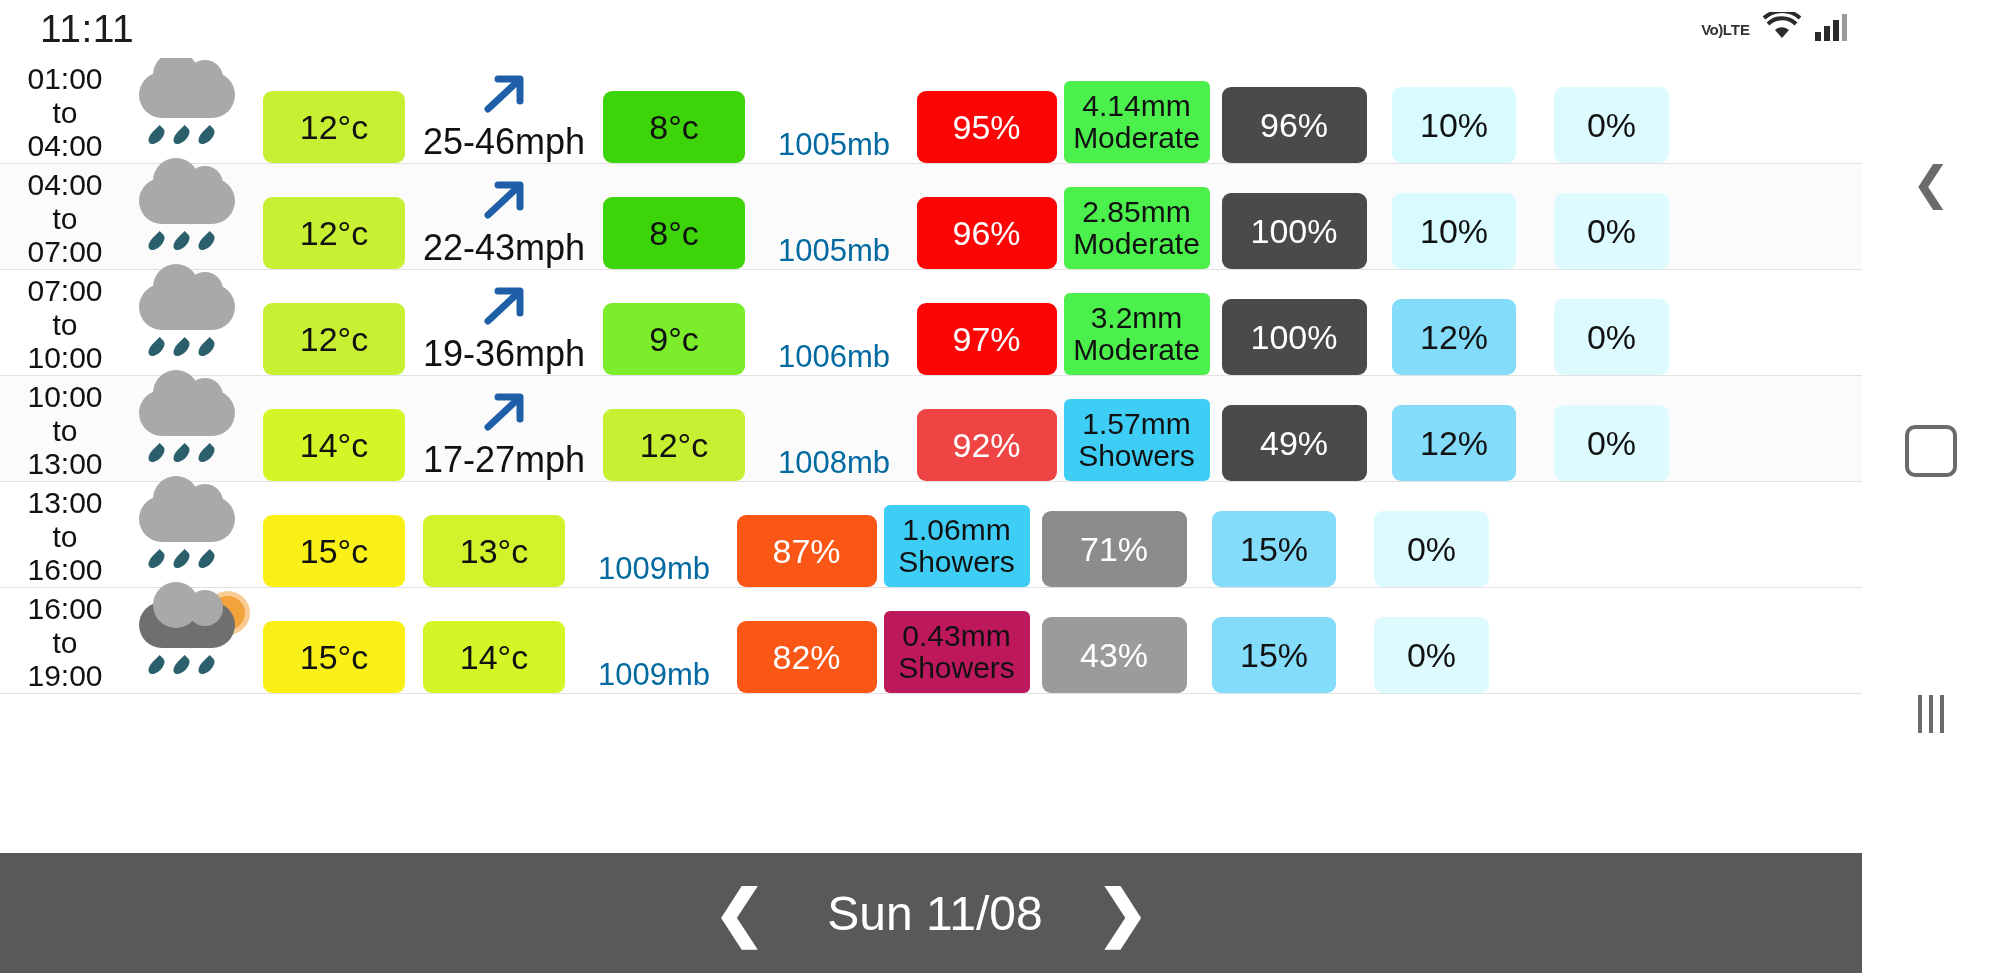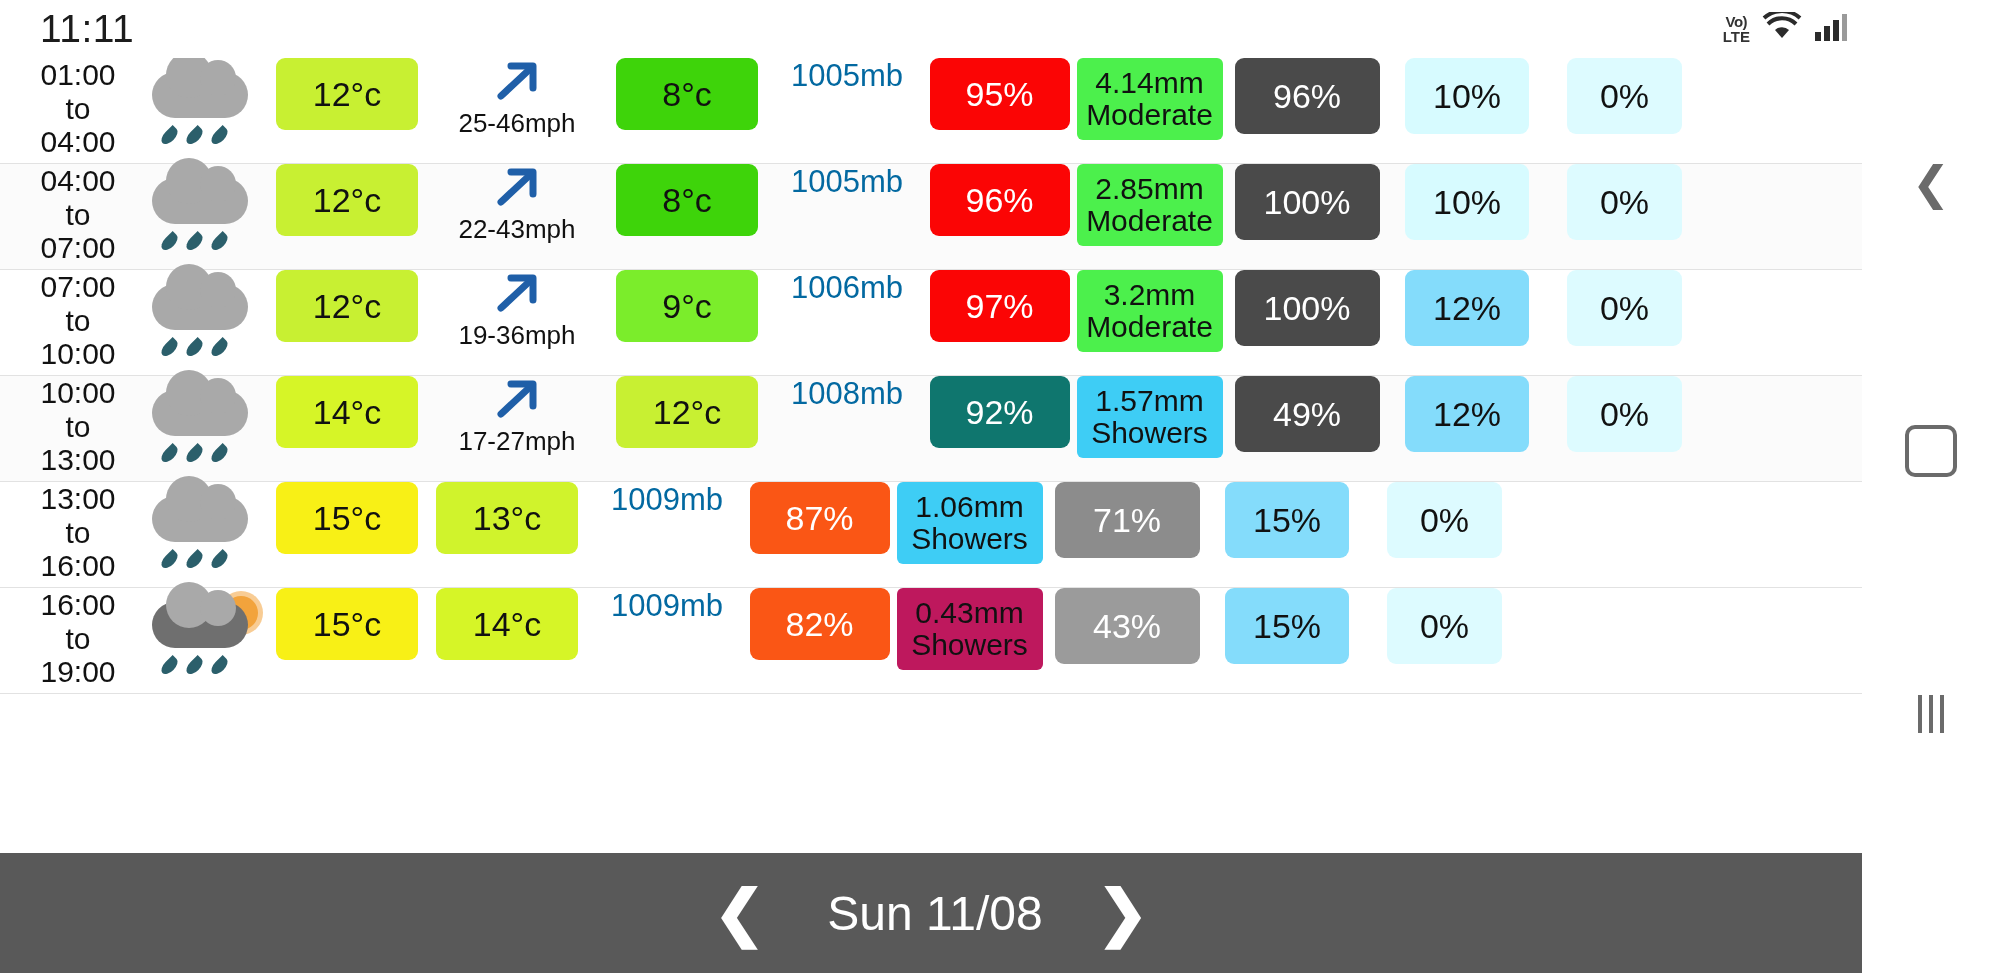--- a/index.html
+++ b/index.html
@@ -14,40 +14,40 @@
   .statusbar{
     height:58px;
     display:flex;align-items:center;justify-content:space-between;
     padding:0 24px 0 40px;
     box-sizing:border-box;
     background:#ffffff;
     text-align:center;
   }
   .status-clock{font-size:39px;color:#1c1c1c;letter-spacing:.5px;}
   .status-right{display:flex;align-items:center;gap:12px;}
-  .volte{display:flex;flex-direction:column;align-items:center;line-height:1;color:#333;}
+  .volte{display:flex;flex-direction:row;align-items:center;line-height:1;color:#333;}
   .volte .top{font-size:15px;font-weight:bold;letter-spacing:-.5px;}
   .volte .bot{font-size:15px;font-weight:bold;}
   .battery-pct{font-size:35px;color:#1c1c1c;margin-left:6px;}
   .batt-icon{width:22px;height:34px;border:3px solid #1c1c1c;border-radius:3px;position:relative;background:#1c1c1c;}
   .batt-icon::after{content:"";position:absolute;top:-8px;left:5px;width:10px;height:5px;background:#1c1c1c;border-radius:2px;}
 
   
   .content{
     position:absolute;top:58px;left:0;
     width:1862px;height:915px;
     background:#ffffff;
     overflow:hidden;
   }
   .row{
-    display:flex;align-items:flex-start;
+    display:flex;align-items:flex-end;
     height:106px;
     border-bottom:1px solid #e2e2e2;
     box-sizing:border-box;
-    padding-left:19px;
+    padding-left:6px;
   }
   .row.alt{background:#fbfbfb;}
 
   .c-time{
     width:118px;flex:0 0 118px;
     text-align:center;
     font-size:30px;color:#111;
     line-height:1.12;
   }
   .c-icon{
@@ -73,21 +73,21 @@
     text-align:center;
     box-sizing:border-box;
   }
   .chip.wide{width:142px;height:72px;}
   .chip.hum{width:140px;height:72px;color:#fff;}
   .chip.rain{width:146px;height:82px;flex-direction:column;font-size:30px;line-height:1.08;border-radius:6px;}
   .chip.cloud{width:145px;height:76px;color:#fff;}
   .chip.pop{width:124px;height:76px;}
   .chip.snow{width:115px;height:76px;}
 
-  .wind-txt{font-size:26px;color:#111;margin-top:4px;}
+  .wind-txt{font-size:36px;color:#111;margin-top:4px;}
   .wind-arrow{font-size:0;line-height:0;}
 
   
   .wicon{position:relative;width:116px;height:86px;}
   .cloudshape{
     position:absolute;left:8px;top:4px;width:96px;height:46px;
     background:#a9a9a9;border-radius:26px;
   }
   .cloudshape::before{
     content:"";position:absolute;left:14px;top:-20px;width:46px;height:46px;
@@ -353,21 +353,21 @@
             </g>
           </svg>
       </div>
       <div class="wind-txt">17-27mph</div>
     </div>
     <div class="c-feels">
       <div class="chip wide" style="background:#c8f032">12°c</div>
     </div>
     <div class="c-press">1008mb</div>
     <div class="c-hum">
-      <div class="chip hum" style="background:#0f766e">92%</div>
+      <div class="chip hum" style="background:#ef4444">92%</div>
     </div>
     <div class="c-rain">
       <div class="chip rain" style="background:#3ecdf5">
         <span>1.57mm</span>
         <span>Showers</span>
       </div>
     </div>
     <div class="c-cloud">
       <div class="chip cloud" style="background:#4a4a4a">49%</div>
     </div>

